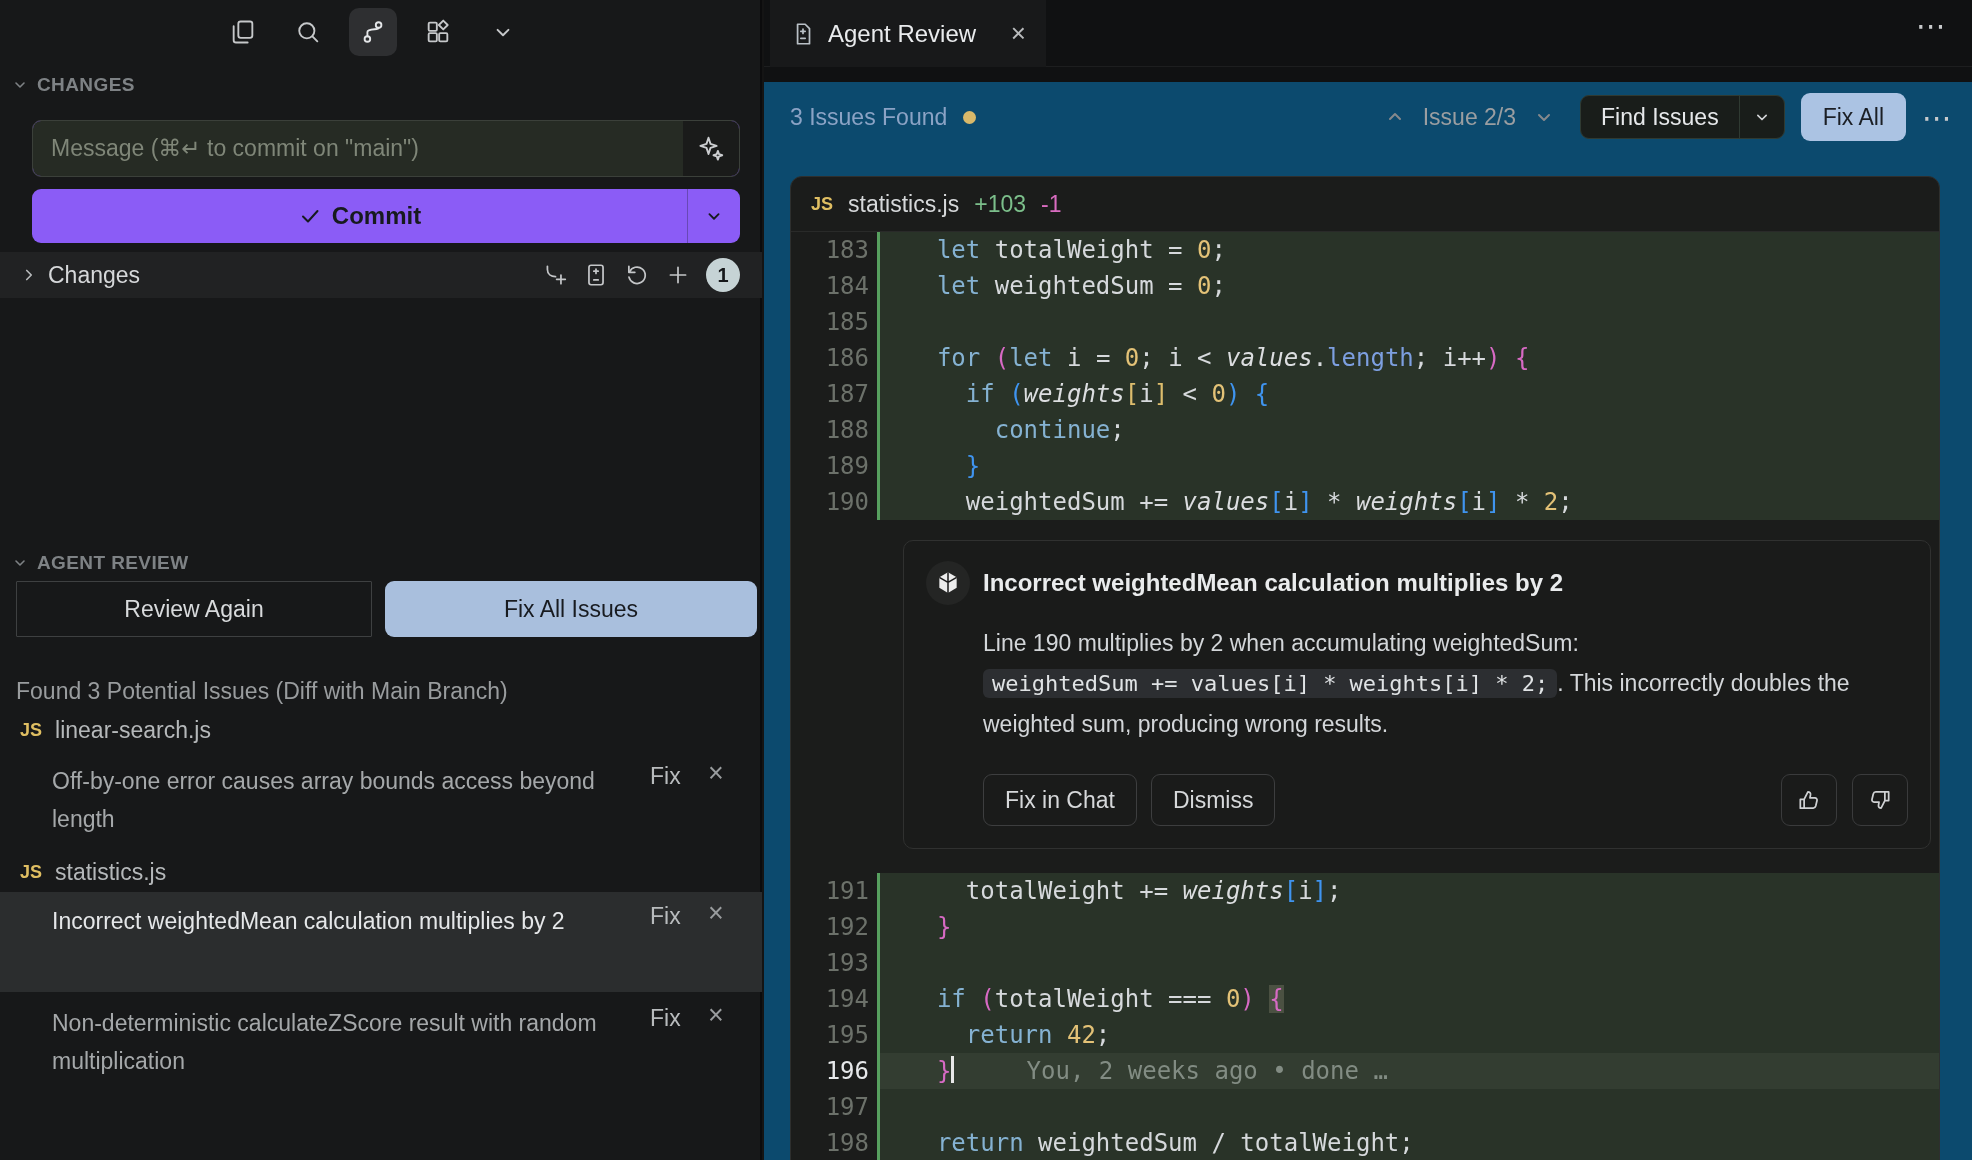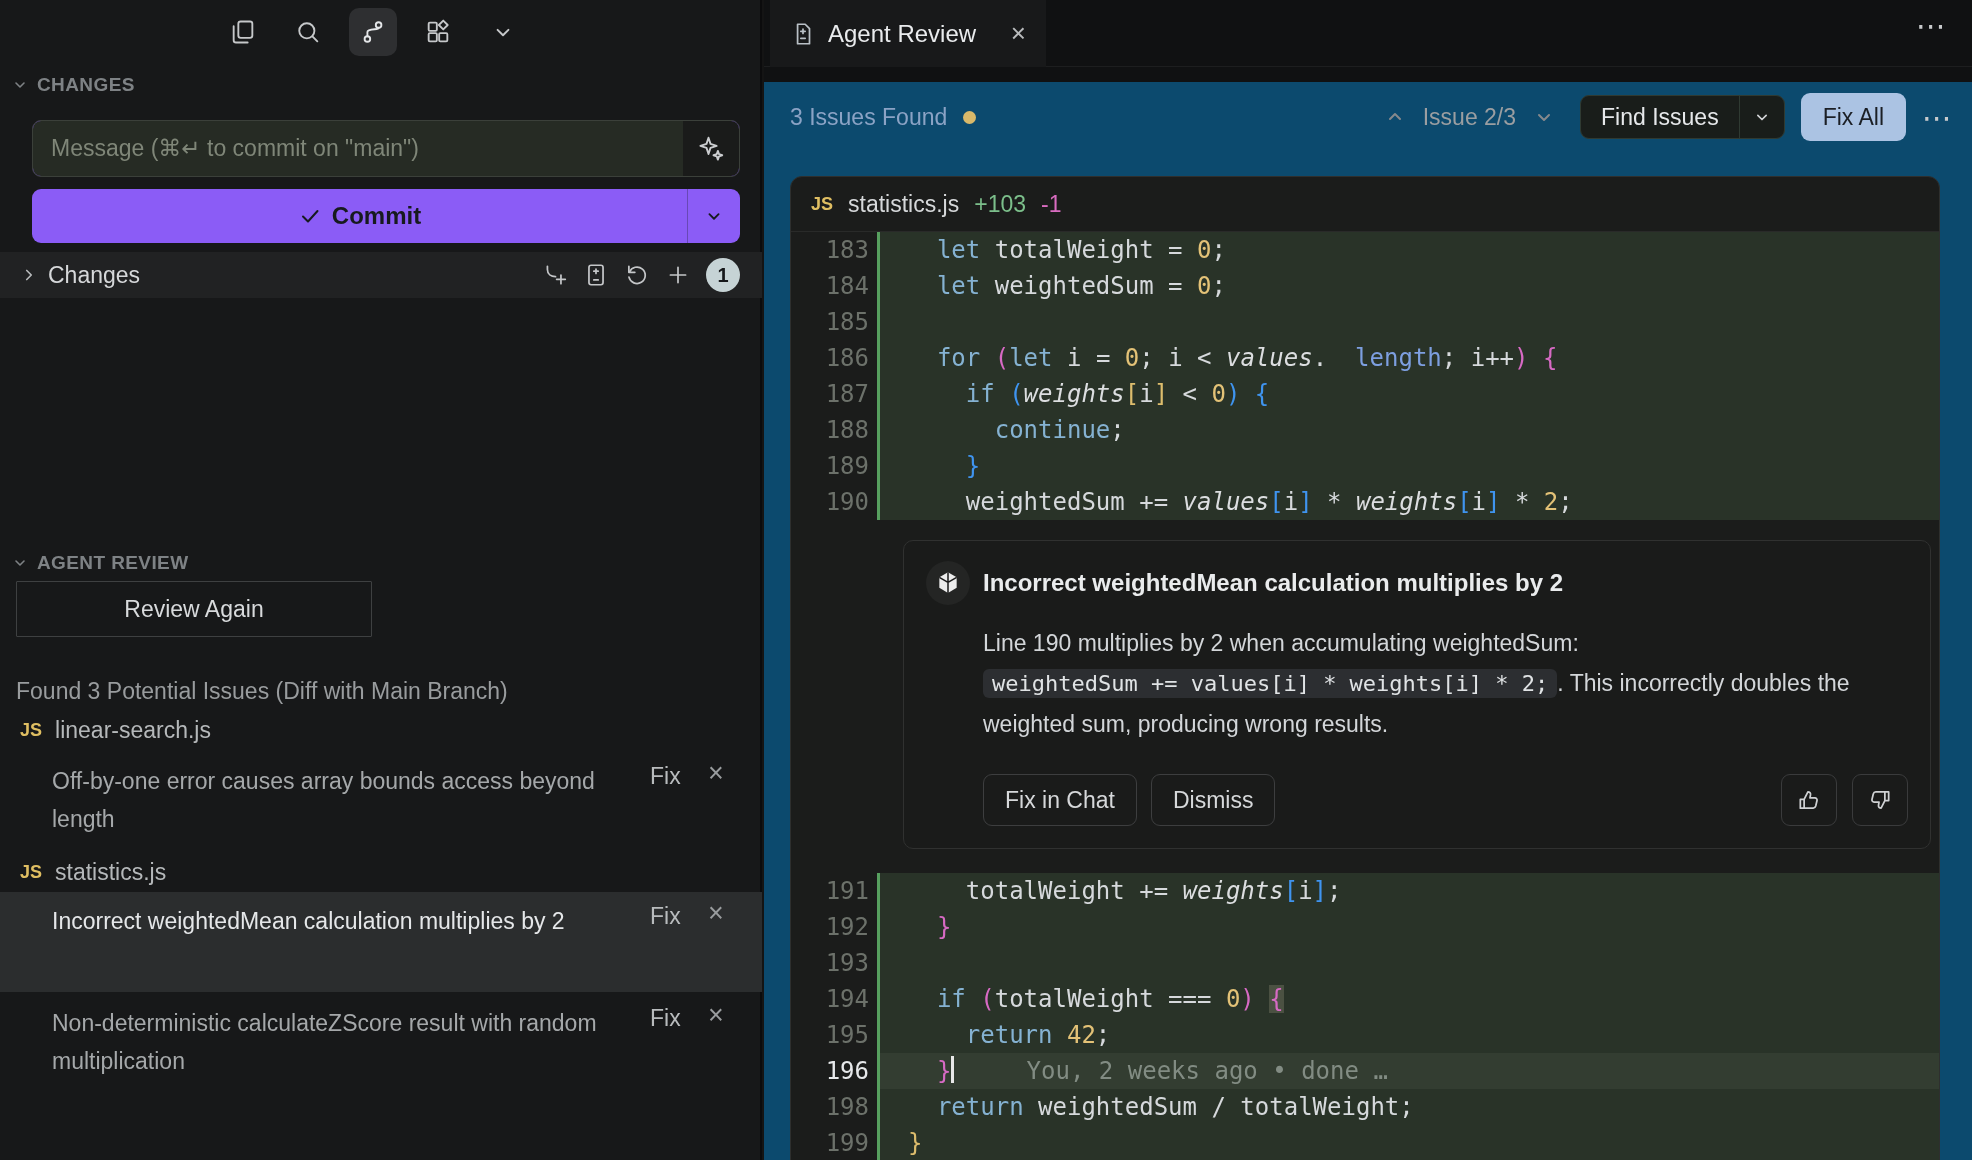--- a/index.html
+++ b/index.html
@@ -72,21 +72,21 @@
   .adds { font-size:23px; color:#7cbf8b; }
   .dels { font-size:23px; color:#d96cc0; }
 
   .crow { display:flex; height:36px; font-family:"DejaVu Sans Mono",monospace; font-size:24px; line-height:36px; }
   .gut { width:86px; flex:none; text-align:right; padding-right:8px; color:#6c716a; }
   .stripe { width:3px; flex:none; background:#57a05f; }
   .ccode { flex:1; background:#293328; padding-left:28px; white-space:pre; color:#d6d9dc; overflow:hidden; }
   .crow.current .ccode { background:#333d31; }
   .crow.current .gut { color:#e6e8ea; }
   .k { color:#85b2d2; } .i { font-style:italic; color:#dcdee0; } .n { color:#e3c277; }
-  .p { color:#7d9fe0;margin-left:28px; } .by { color:#ddbd6d; } .bm { color:#d76ac4; } .bb { color:#3f94ef; }
+  .p { color:#7d9fe0; } .by { color:#ddbd6d; } .bm { color:#d76ac4; } .bb { color:#3f94ef; }
   .bmh { color:#d76ac4; background:#4b5142; }
   .cursor { display:inline-block; width:3px; height:27px; background:#e8e8e8; vertical-align:-4px; }
   .blame { color:#828c83; }
 
   .inlinecard { margin:20px 8px 24px 112px; background:#1a1b1a; border:1px solid #303130; border-radius:10px; padding:20px 22px 22px 22px; }
   .ic-head { display:flex; align-items:center; gap:13px; height:44px; }
   .logo { width:44px; height:44px; border-radius:50%; background:#242524; display:flex; align-items:center; justify-content:center; flex:none; }
   .ic-title { font-size:24px; font-weight:bold; color:#eaeced; }
   .ic-body { margin:18px 0 0 57px; font-size:23px; line-height:40px; color:#d3d6d9; }
   .chip { font-family:"DejaVu Sans Mono",monospace; font-size:22px; background:#2c2e31; border-radius:6px; padding:2px 9px; color:#e0e3e5; white-space:nowrap; }
@@ -195,20 +195,21 @@
     </div>
 
     <div class="sec-head agent">
       <svg width="16" height="16" viewBox="0 0 24 24" fill="none" stroke="currentColor" stroke-width="2.4" stroke-linecap="round" stroke-linejoin="round">
           <path d="m6 9 6 6 6-6"></path>
         </svg>
       <span>AGENT REVIEW</span>
     </div>
 
     <div class="btn-secondary">Review Again</div>
+    <div class="btn-primary">Fix All Issues</div>
 
     <div class="summary">Found 3 Potential Issues (Diff with Main Branch)</div>
 
     <div class="file-row f1">
       <span class="js-badge">JS</span>
       <span class="file-name">linear-search.js</span>
     </div>
     <div class="issue-row i1">
       <div class="issue-text">Off-by-one error causes array bounds access beyond length</div>
       <div class="fix-btn">Fix</div>
@@ -380,20 +381,25 @@
               <div class="gut">195</div>
               <div class="stripe"></div>
               <div class="ccode"><span class="v">    </span><span class="k">return</span><span class="v"> </span><span class="n">42</span><span class="v">;</span></div>
             </div>
             <div class="crow current">
               <div class="gut">196</div>
               <div class="stripe"></div>
               <div class="ccode"><span class="v">  </span><span class="bm">}</span><span class="cursor"></span><span class="blame">     You, 2 weeks ago • done …</span></div>
             </div>
             <div class="crow">
+              <div class="gut">197</div>
+              <div class="stripe"></div>
+              <div class="ccode"></div>
+            </div>
+            <div class="crow">
               <div class="gut">198</div>
               <div class="stripe"></div>
               <div class="ccode"><span class="v">  </span><span class="k">return</span><span class="v"> weightedSum / totalWeight;</span></div>
             </div>
             <div class="crow">
               <div class="gut">199</div>
               <div class="stripe"></div>
               <div class="ccode"><span class="by">}</span></div>
             </div>
           </div>

